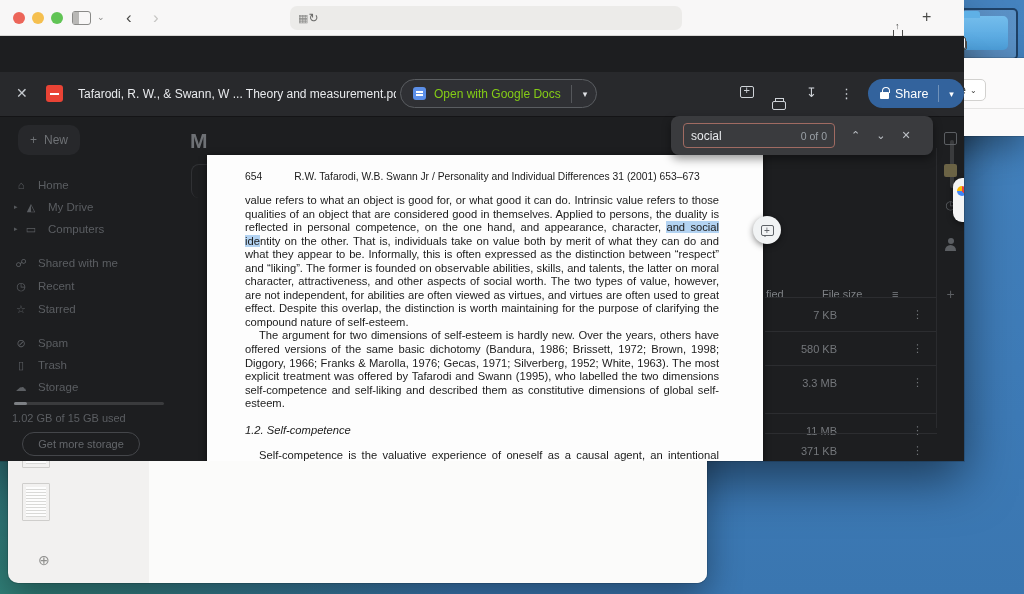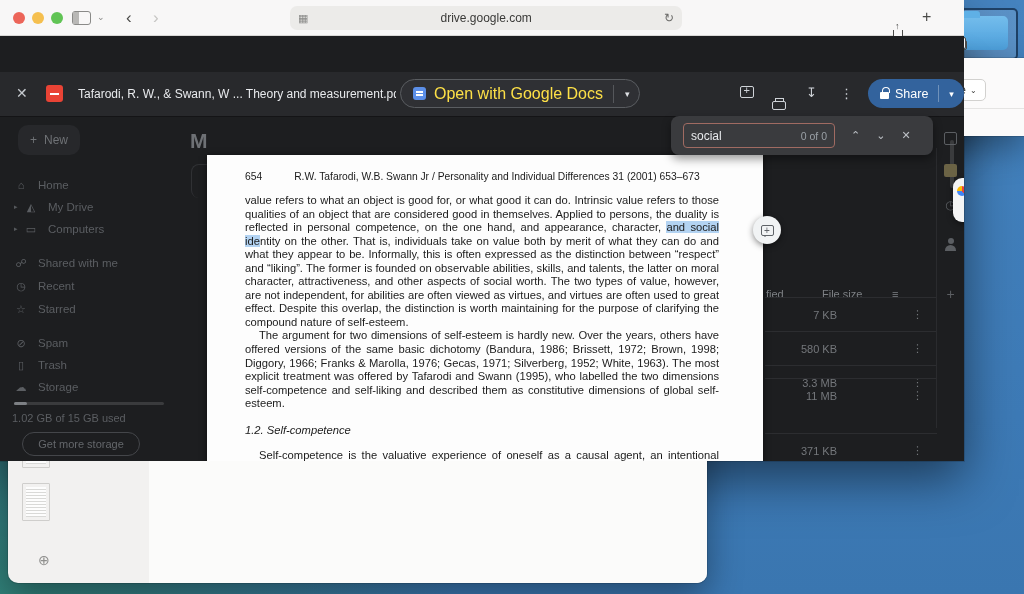--- a/index.html
+++ b/index.html
@@ -116,21 +116,21 @@
 
   
   .dv-header{position:absolute;left:0;top:36px;width:964px;height:44px;background:#28292c;box-shadow:0 1px 0 rgba(0,0,0,.3);}
   .dvh-x{position:absolute;left:16px;top:13px;font-size:14px;color:#c6cacf;}
   .pdf-ic{position:absolute;left:46px;top:13px;width:17px;height:17px;background:#e94335;border-radius:3px;
     background-image:linear-gradient(rgba(0,0,0,0) 0 0),repeating-linear-gradient(180deg,rgba(0,0,0,0) 0 4px,#fff 4px 6px,rgba(0,0,0,0) 6px 8px);background-size:100% 100%,9px 10px;background-position:0 0,4px 4px;background-repeat:no-repeat;}
   .dvh-title{position:absolute;left:78px;top:15px;width:318px;font-size:12px;color:#e8eaed;white-space:nowrap;overflow:hidden;}
   .openwith{position:absolute;left:400px;top:7px;height:29px;border:1px solid #5a5d61;border-radius:15px;background:#2f3034;display:flex;align-items:center;padding:0 4px 0 12px;}
   .doc-ic{width:13px;height:13px;background:#5c8fe8;border-radius:3px;position:relative;margin-right:8px;}
   .doc-ic::after{content:"";position:absolute;left:3px;top:4px;width:7px;height:1.5px;background:#fff;box-shadow:0 3px 0 #fff;}
-  .openwith-label{font-size:16px;color:#fde047;white-space:nowrap;}
+  .openwith-label{font-size:12px;color:#84cc16;white-space:nowrap;}
   .openwith .sep{width:1px;height:18px;background:#55575b;margin:0 6px 0 10px;}
   .openwith .caret{font-size:9px;color:#dfe1e5;padding:0 5px;}
   .dvh-ic{position:absolute;top:14px;color:#cfd3d8;}
   .comment-ic{width:14px;height:12px;border:1.5px solid #cfd3d8;border-radius:2px;position:relative;}
   .comment-ic::before{content:"+";position:absolute;left:2.5px;top:-3.5px;font-size:11px;color:#cfd3d8;}
   .print-ic{width:14px;height:9px;border:1.5px solid #cfd3d8;border-radius:2px;position:relative;margin-top:3px;}
   .print-ic::before{content:"";position:absolute;left:2px;top:-4px;width:7px;height:3px;border:1.5px solid #cfd3d8;border-bottom:none;}
   .dl-ic{font-size:13px;line-height:13px;}
   .dots-ic{font-size:13px;letter-spacing:0;}
   .dvh-share{position:absolute;left:868px;top:7px;width:96px_;width:96px;height:29px;background:#33639d;border-radius:15px;display:flex;align-items:center;padding:0 4px 0 12px;}
@@ -286,21 +286,20 @@
         <span class="tl r"></span>
         <span class="tl y"></span>
         <span class="tl g"></span>
       </div>
       <div class="abs sb-ic" style="left:72px;top:11px;"></div>
       <span class="abs" style="left:97px;top:12px;font-size:9px;color:#8a8a88;">⌄</span>
       <span class="abs sf-nav" style="left:126px;top:8px;">‹</span>
       <span class="abs sf-nav dis" style="left:153px;top:8px;">›</span>
       <div class="sf-url">
         <span class="reader-ic">▦</span>
-        <span class="sf-urltext">drive.google.com</span>
         <span class="reload-ic">↻</span>
       </div>
       <div class="abs share-mac" style="left:893px;top:12px;background:#f8f7f7;"></div>
       <span class="abs sf-plus" style="left:922px;top:8px;">+</span>
       <div class="abs tabs-ic" style="left:952px;top:14px;"></div>
     </div>
 
     <div class="drive">
 
       <div class="abs dv-newbtn">
@@ -362,21 +361,21 @@
         <span class="fdots">⋮</span>
       </div>
       <div class="frow" style="top:295px;">
         <span class="fsize">580 KB</span>
         <span class="fdots">⋮</span>
       </div>
       <div class="frow" style="top:329px;">
         <span class="fsize">3.3 MB</span>
         <span class="fdots">⋮</span>
       </div>
-      <div class="frow" style="top:342px;">
+      <div class="frow" style="top:377px;">
         <span class="fsize">11 MB</span>
         <span class="fdots">⋮</span>
       </div>
       <div class="frow" style="top:397px;">
         <span class="fsize">371 KB</span>
         <span class="fdots">⋮</span>
       </div>
 
       <div class="abs rail-div"></div>
       <div class="abs scrollbar"></div>

